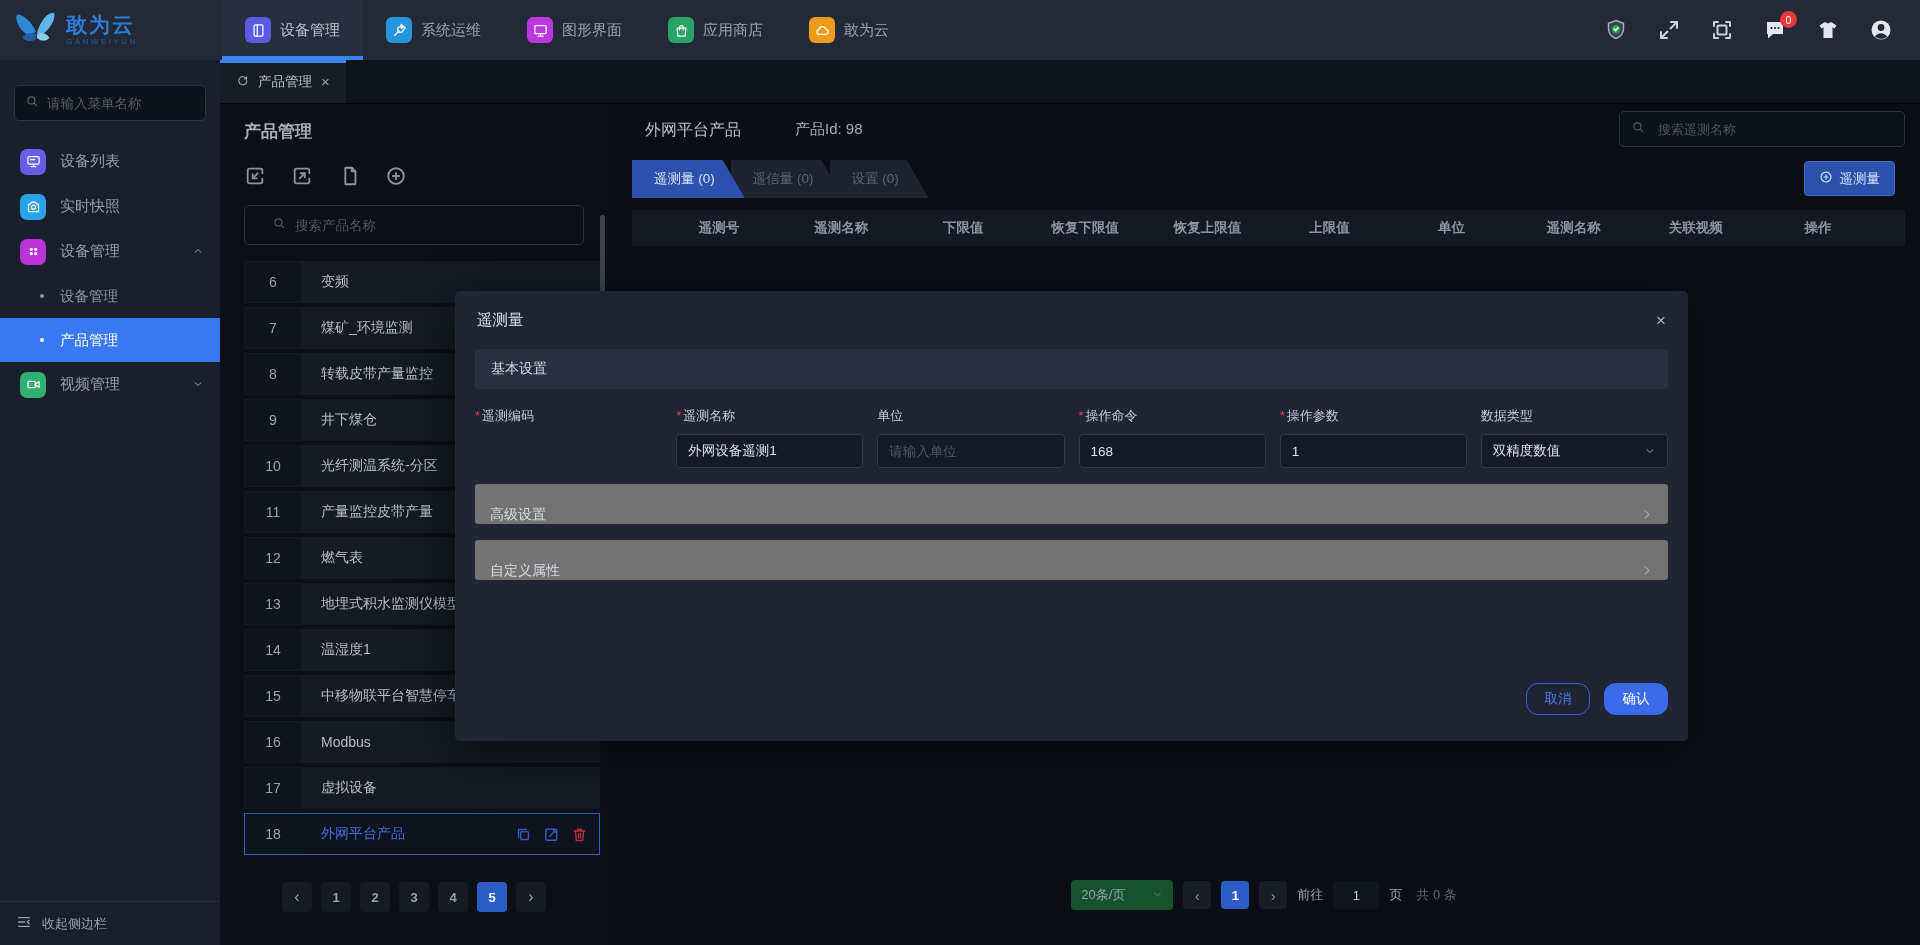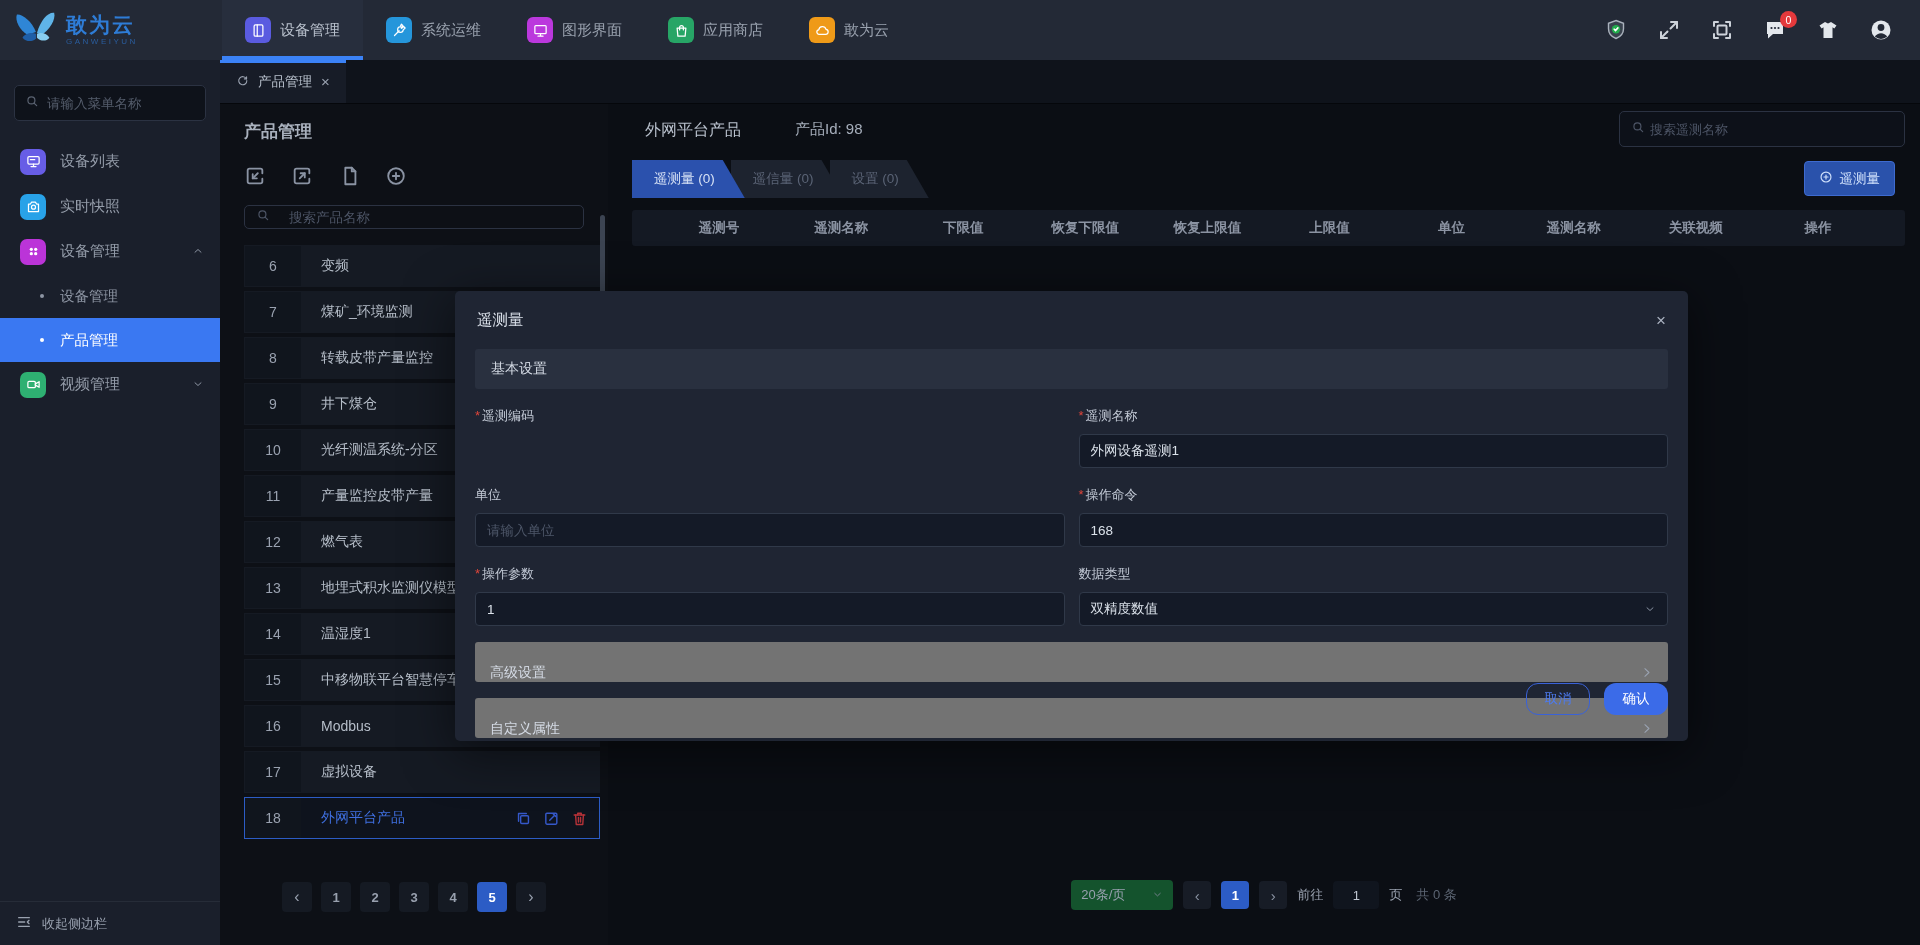--- a/index.html
+++ b/index.html
@@ -58,22 +58,22 @@
   .wtab svg { width:13px; height:13px; color:#9aa2b0; }
   .wtab .tclose { font-size:15px; color:#9aa2b0; cursor:pointer; line-height:1; }
   .workrow { position:relative; height:841px; }
 
   
   .ppanel { position:absolute; left:0; top:0; width:388px; height:841px; background:#0d1016; }
   .ptitle { padding:16px 0 0 24px; font-size:17px; color:#a9b1bd; }
   .ptoolbar { display:flex; gap:25px; padding:22px 0 0 24px; color:#8a93a3; }
   .ptool { width:22px; height:22px; cursor:pointer; }
   .ptool svg { width:22px; height:22px; }
-  .psearch { margin:18px 24px 0 24px; height:24px; border:1px solid #2b3242; border-radius:5px;
-    display:flex; align-items:center; gap:19px; padding:0 11px; color:#4d5566; }
+  .psearch { margin:18px 24px 0 24px; height:40px; border:1px solid #2b3242; border-radius:5px;
+    display:flex; align-items:center; gap:9px; padding:0 27px; color:#4d5566; }
   .psearch svg { width:14px; height:14px; }
   .psearch input { background:transparent; border:none; outline:none; width:100%; font-size:13.5px; color:#9aa2b0; }
   .psearch input::placeholder { color:#4d5566; }
   .plist { margin:16px 8px 0 24px; display:flex; flex-direction:column; gap:4px; }
   .prow { height:42px; background:#151a23; display:flex; align-items:center; cursor:pointer; border:1px solid transparent; }
   .pnum { width:56px; align-self:stretch; background:#10151d; display:flex; align-items:center; justify-content:center;
     color:#9aa2b0; font-size:14px; }
   .pname { padding-left:20px; font-size:14px; color:#b6bec9; white-space:nowrap; }
   .prow.selected { border:1px solid #2c5cc5; background:#0e131d; }
   .prow.selected .pname { color:#3f6fe0; }
@@ -87,21 +87,21 @@
   .pgbtn.arrow { font-size:16px; font-weight:normal; }
   .pgbtn.active { background:#2c5cc5; color:#fff; }
   .pscroll { position:absolute; right:3px; top:111px; width:5px; height:365px; border-radius:3px; background:#3c4452; }
 
   
   .main { position:absolute; left:388px; top:0; width:1312px; height:841px; background:#0b0e14; }
   .mhead { position:relative; height:52px; }
   .mname { position:absolute; left:37px; top:16px; font-size:16px; color:#b9c1cd; }
   .mid { position:absolute; left:187px; top:16px; font-size:15px; color:#a7afbc; }
   .msearch { position:absolute; right:15px; top:7px; width:286px; height:36px; border:1px solid #2b3242;
-    border-radius:5px; display:flex; align-items:center; gap:5px; padding:0 11px; color:#4d5566; background:#0d1119; }
+    border-radius:5px; display:flex; align-items:center; gap:13px; padding:0 11px; color:#4d5566; background:#0d1119; }
   .msearch svg { width:14px; height:14px; }
   .msearch input { background:transparent; border:none; outline:none; width:100%; font-size:13px; color:#9aa2b0; }
   .msearch input::placeholder { color:#4d5566; }
   .mtabs { position:absolute; left:24px; top:56px; display:flex; height:34px; }
   .trap { height:38px; display:flex; align-items:center; padding:0 30px 0 22px; margin-right:-14px;
     background:#1d232f; color:#5a6375; font-size:13.5px; cursor:pointer;
     clip-path:polygon(0 0, calc(100% - 22px) 0, 100% 100%, 0 100%); }
   .trap.active { background:#2b51ad; color:#d7e2f5; z-index:2; }
   .addbtn { position:absolute; right:25px; top:57px; height:35px; padding:0 14px; background:#2a52ab;
     border:1px solid #3e6bd0; border-radius:4px; color:#cfe0fb; font-size:13.5px; display:flex; align-items:center; gap:7px; cursor:pointer; }
@@ -122,21 +122,21 @@
   .mtotal { font-size:13px; color:#5c6573; margin-left:4px; }
 
   
   .modal { position:absolute; left:455px; top:291px; width:1233px; height:450px; background:#1f2533;
     border-radius:5px; box-shadow:0 10px 50px rgba(0,0,0,.55); z-index:20; }
   .mo-head { height:58px; display:flex; align-items:center; justify-content:space-between; padding:0 22px; }
   .mo-title { font-size:15.5px; color:#dde3ec; }
   .mo-close { font-size:17px; color:#aab2c0; cursor:pointer; line-height:1; }
   .mo-section { margin:0 20px; height:40px; background:#29303f; border-radius:3px; display:flex; align-items:center;
     padding:0 16px; font-size:14px; color:#d4dae4; }
-  .mo-grid { margin:18px 20px 0 20px; display:grid; grid-template-columns:repeat(2,1fr); gap:18px 14px; }
+  .mo-grid { margin:18px 20px 0 20px; display:grid; grid-template-columns:repeat(6,1fr); gap:18px 14px; }
   .flabel { font-size:13px; color:#c3cad6; margin-bottom:9px; }
   .req { color:#e0453a; margin-right:2px; }
   .fctrl { height:34px; background:#141a27; border:1px solid #303949; border-radius:4px; display:flex;
     align-items:center; padding:0 11px; }
   .fctrl input { background:transparent; border:none; outline:none; width:100%; font-size:13.5px; color:#dbe2ea; }
   .fctrl input::placeholder { color:#4d5668; }
   .fctrl.select { justify-content:space-between; cursor:pointer; color:#dbe2ea; font-size:13.5px; }
   .fctrl.select svg { width:12px; height:12px; color:#8a93a3; }
   .mo-fold { margin:16px 20px 0 20px; height:40px; background:#737373; border-radius:3px; display:flex;
     align-items:flex-end; justify-content:space-between; padding:0 15px; font-size:14px; color:#d4dae4; cursor:pointer; }

